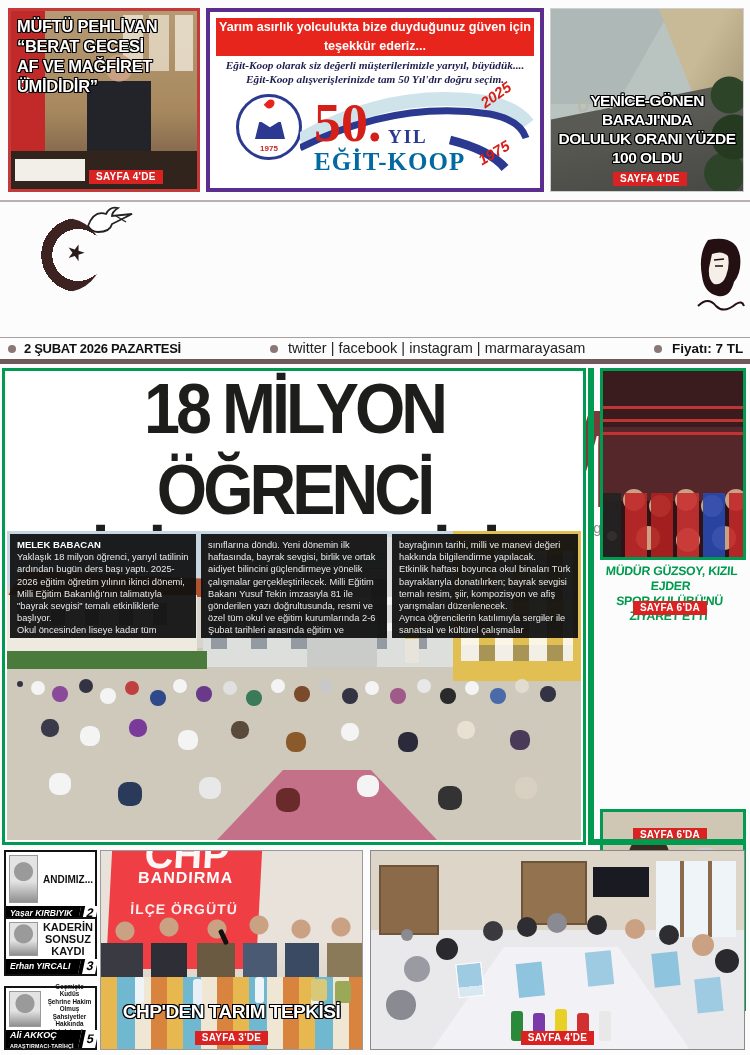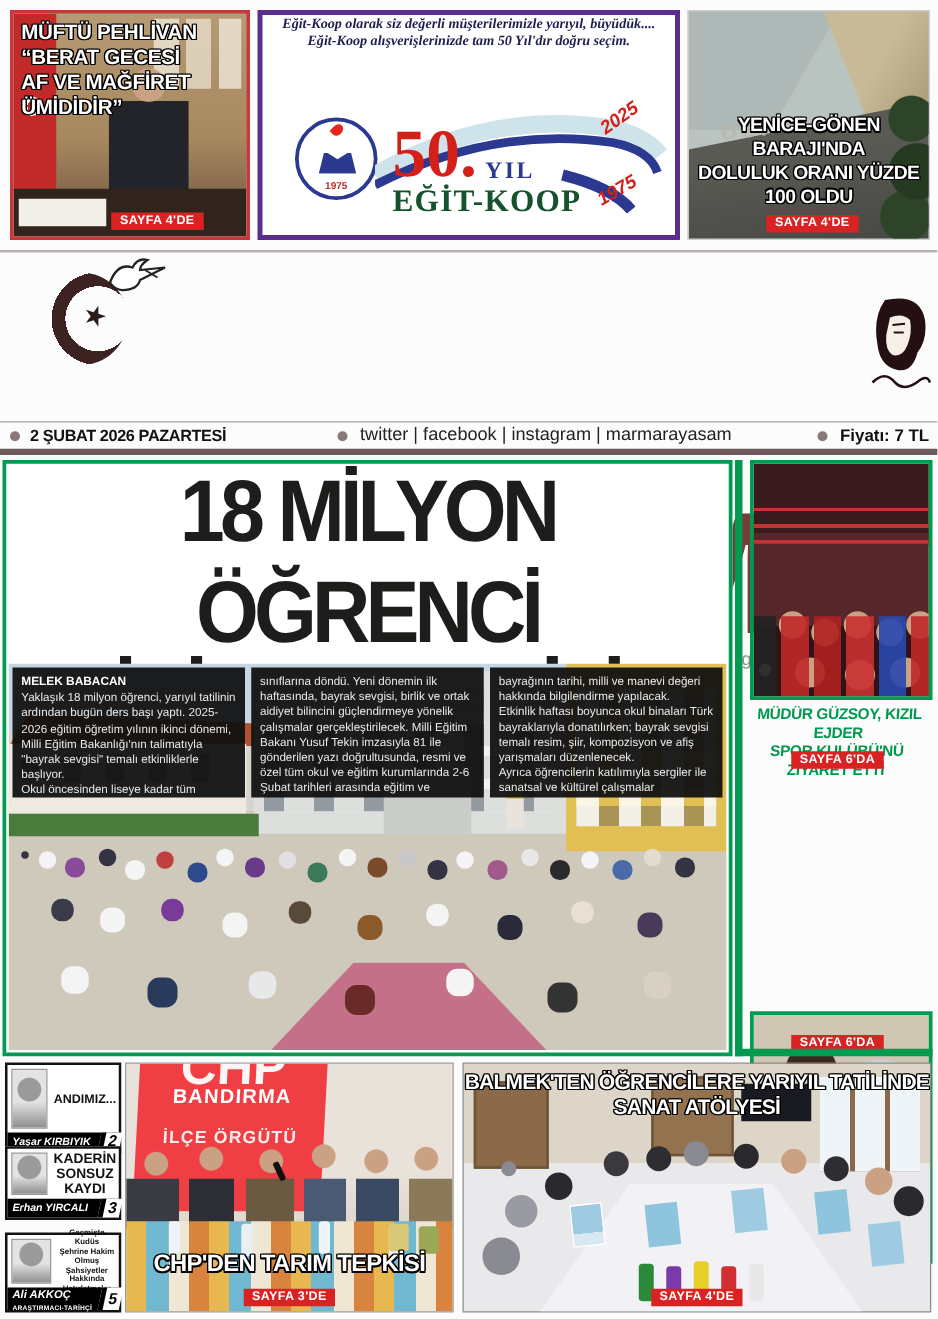--- a/index.html
+++ b/index.html
@@ -78,35 +78,36 @@
   <div class="sh teaser-title outl" style="left:6px;top:5px;width:150px;">
     <span>MÜFTÜ PEHLİVAN</span><br>
     <span>“BERAT GECESİ</span><br>
     <span>AF VE MAĞFİRET</span><br>
     <span>ÜMİDİDİR”</span>
   </div>
   <span class="tag sh" style="left:78px;bottom:5px;">SAYFA 4'DE</span>
 </div>
 
 <div class="abs" id="teaser-ad">
+  <div id="ad-banner">Yarım asırlık yolculukta bize duyduğunuz güven için teşekkür ederiz...</div>
   <div class="ad-line">Eğit-Koop olarak siz değerli müşterilerimizle yarıyıl, büyüdük....</div>
   <div class="ad-line">Eğit-Koop alışverişlerinizde tam 50 Yıl'dır doğru seçim.</div>
   <div class="sh" style="left:26px;top:82px;width:66px;height:66px;border-radius:50%;border:3px solid #2b3990;background:#fff;">
     <div class="sh" style="left:27px;top:2px;width:8px;height:10px;border-radius:50% 50% 50% 0;background:#e8251c;transform:rotate(45deg);"></div>
     <div class="sh" style="left:16px;top:16px;width:30px;height:26px;background:radial-gradient(circle at 9px 4px,#2b3990 4px,transparent 5px),radial-gradient(circle at 22px 4px,#2b3990 4px,transparent 5px),linear-gradient(transparent 0 9px,#2b3990 9px);clip-path:polygon(0 100%,15% 30%,50% 55%,85% 30%,100% 100%);"></div>
     <div class="sh" style="left:0;bottom:4px;width:100%;text-align:center;color:#c22a2a;font-size:8px;font-weight:bold;">1975</div>
   </div>
   <svg class="sh" style="left:90px;top:68px;" width="240" height="92" viewBox="0 0 240 92">
     <path d="M0 60 Q90 8 185 22 Q215 27 228 44" fill="none" stroke="#cfe3ea" stroke-width="14"></path>
     <path d="M0 68 Q95 20 190 34 Q220 40 226 58" fill="none" stroke="#2b3990" stroke-width="7"></path>
     <path d="M150 60 Q190 70 205 88" fill="none" stroke="#2b3990" stroke-width="9"></path>
   </svg>
   <div class="sh" style="left:104px;top:86px;font-family:'Liberation Serif',serif;font-weight:bold;color:#d42018;font-size:54px;line-height:50px;">50.</div>
   <div class="sh" style="left:178px;top:114px;font-family:'Liberation Serif',serif;font-weight:bold;color:#2b3990;font-size:19px;letter-spacing:2px;">YIL</div>
-  <div class="sh" style="left:104px;top:136px;font-family:'Liberation Serif',serif;font-weight:bold;color:#14532d;font-size:25px;letter-spacing:1px;">EĞİT-KOOP</div>
+  <div class="sh" style="left:104px;top:136px;font-family:'Liberation Serif',serif;font-weight:bold;color:#0369a1;font-size:25px;letter-spacing:1px;">EĞİT-KOOP</div>
   <div class="sh" style="right:28px;top:74px;color:#d42018;font-size:15px;font-weight:bold;font-style:italic;transform:rotate(-35deg);">2025</div>
   <div class="sh" style="right:30px;top:132px;color:#d42018;font-size:15px;font-weight:bold;font-style:italic;transform:rotate(-30deg);">1975</div>
 </div>
 
 <div class="abs" id="teaser-dam">
   <div class="sh" style="left:0;top:0;width:120px;height:95px;background:#aeb8b6;clip-path:polygon(0 0,100% 0,55% 100%,0 100%);"></div>
   <div class="sh" style="right:0;top:0;width:120px;height:90px;background:linear-gradient(120deg,#c9ba97 0 60%,#a99a77 100%);clip-path:polygon(30% 0,100% 0,100% 100%,60% 100%);"></div>
   <div class="sh" style="left:0;bottom:0;width:100%;height:110px;background:linear-gradient(170deg,#5a5a54 0 40%,#474744 100%);clip-path:polygon(0 35%,100% 0,100% 100%,0 100%);"></div>
   <div class="sh" style="right:0;bottom:0;width:46px;height:120px;background:radial-gradient(circle at 70% 20%,#2e4428 18px,transparent 19px),radial-gradient(circle at 80% 55%,#253a20 22px,transparent 23px),radial-gradient(circle at 60% 85%,#2e4428 20px,transparent 21px);"></div>
   <div class="sh" style="left:26px;top:86px;color:#b9b9a9;font-size:17px;font-weight:bold;letter-spacing:4px;transform:rotate(-6deg);opacity:.85;">DSİ</div>
@@ -262,15 +263,14 @@
 
 <div class="abs" id="balmek-box">
   <div class="sh" style="left:8px;top:14px;width:60px;height:70px;background:#8a6a48;border:2px solid #6e5438;"></div>
   <div class="sh" style="left:150px;top:10px;width:66px;height:64px;background:#93734f;border:2px solid #6e5438;"></div>
   <div class="sh" style="left:222px;top:16px;width:56px;height:30px;background:#1a1a22;"></div>
   <div class="sh" style="right:8px;top:10px;width:80px;height:76px;background:repeating-linear-gradient(90deg,#eef4f8 0 24px,#8a6a48 24px 28px),repeating-linear-gradient(0deg,transparent 0 22px,#8a6a48 22px 26px);"></div>
   <div class="sh" style="left:60px;top:96px;width:260px;height:104px;background:#f2f2f6;clip-path:polygon(28% 0,72% 0,100% 100%,0 100%);"></div>
   <div class="sh" style="left:30px;top:78px;width:12px;height:12px;border-radius:50%;background:#8a8a92;box-shadow:40px 14px 0 5px #2a2a2e,86px -4px 0 4px #3a3a3e,120px -8px 0 4px #2e2e32,150px -12px 0 4px #8a8a92,190px -10px 0 4px #2a2a2e,228px -6px 0 4px #caa183,262px 0 0 4px #2e2e32,296px 10px 0 5px #caa183,320px 26px 0 6px #2a2a2e,10px 34px 0 7px #9a9aa2,-6px 70px 0 9px #8a8a92;"></div>
   <div class="sh" style="left:86px;top:112px;width:26px;height:34px;background:linear-gradient(#9ecbe2 0 70%,#d8e8f0 70%);border:1px solid #fff;transform:rotate(-6deg);box-shadow:60px 6px 0 #8ec4de,130px 2px 0 #9ecbe2,196px 10px 0 #8ec4de,236px 40px 0 #9ecbe2;"></div>
   <div class="sh" style="left:140px;bottom:8px;width:12px;height:30px;background:#2a8a3a;border-radius:3px;box-shadow:22px 2px 0 #7a3aa8,44px -2px 0 #e8d028,66px 2px 0 #d03030,88px 0 0 #e8e8e8;"></div>
-  <div id="balmek-headline" class="outl">BALMEK'TEN ÖĞRENCİLERE YARIYIL TATİLİNDE SANAT ATÖLYESİ</div>
   <div class="photo-tag"><span class="tag">SAYFA 4'DE</span></div>
 </div>
 
 </body></html>

